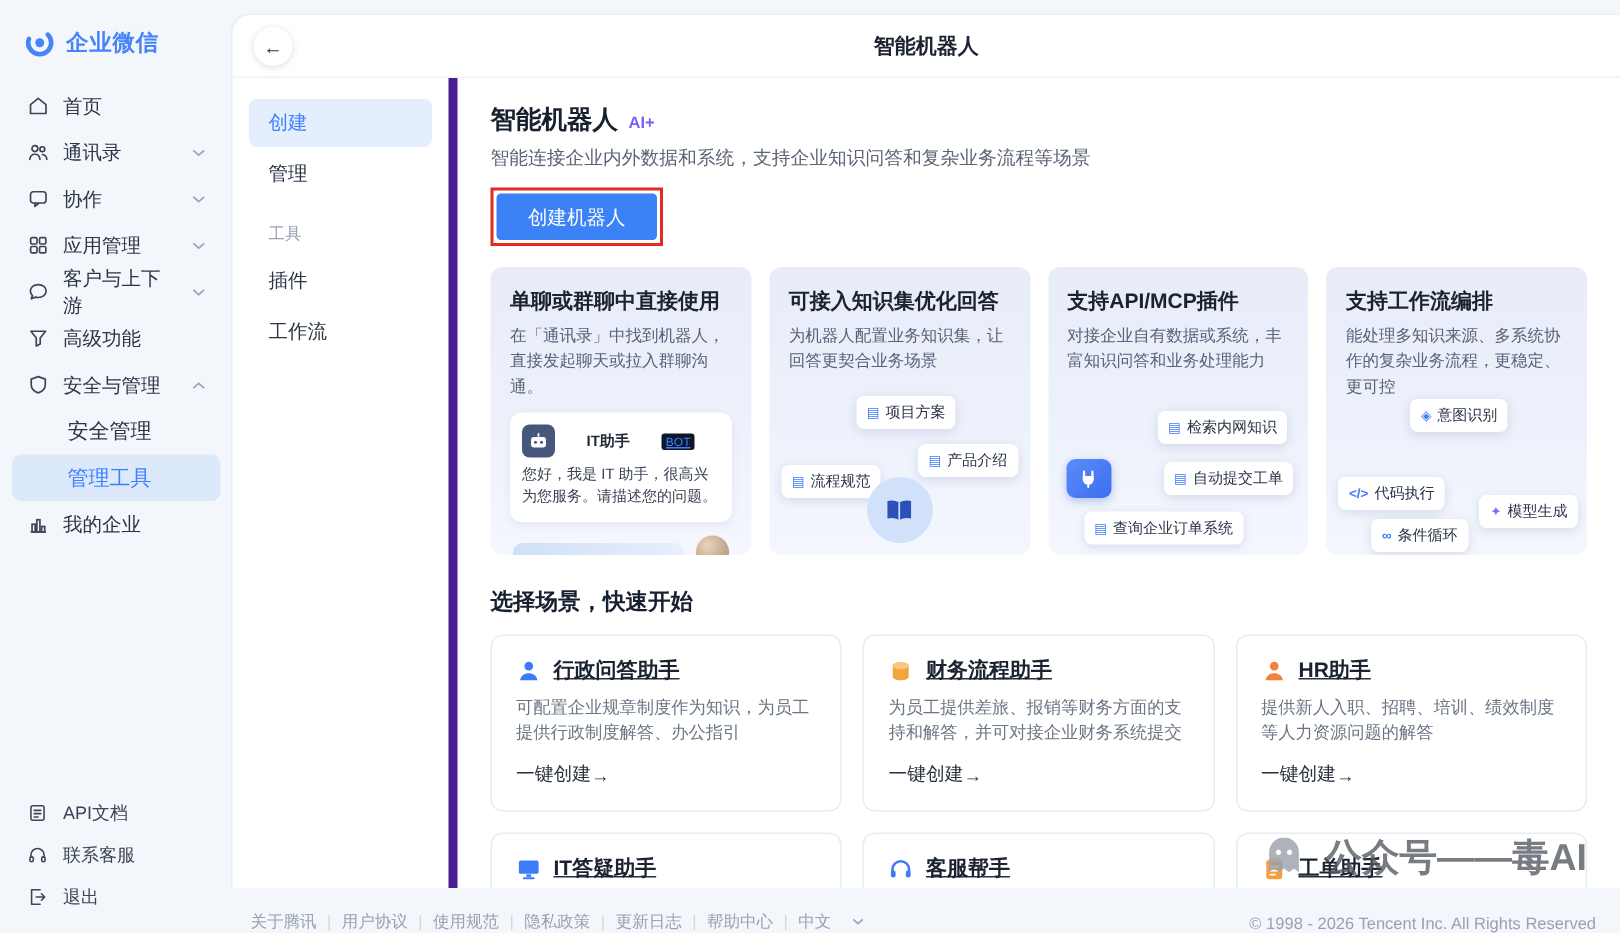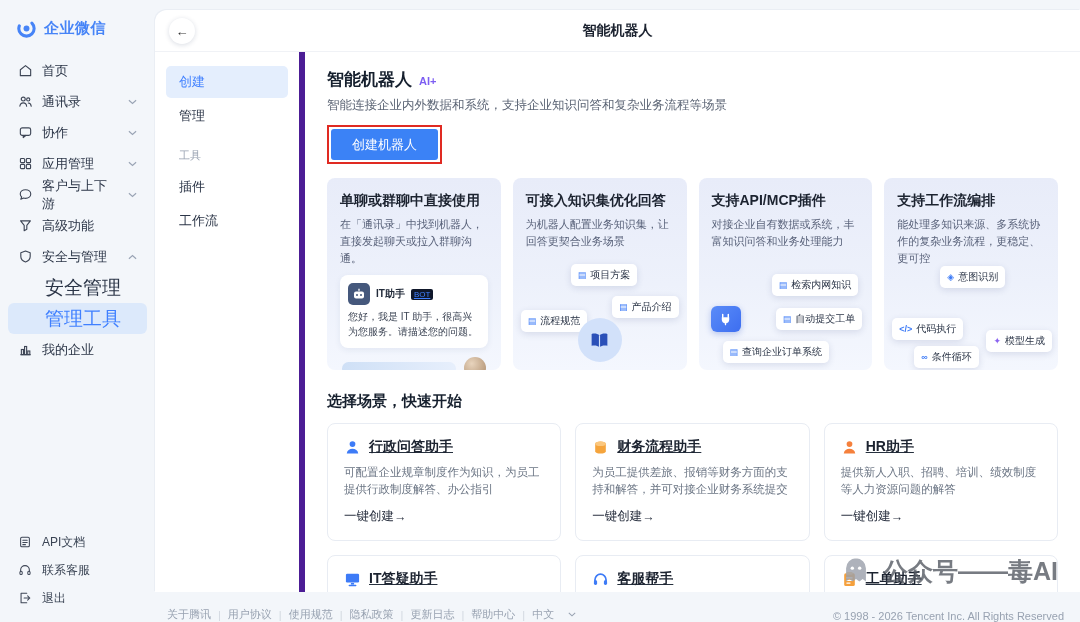--- a/index.html
+++ b/index.html
@@ -11,21 +11,21 @@
   }
   svg { display:block; }
 
   
   .sidebar { flex:0 0 155px; background:#f3f6fa; display:flex; flex-direction:column; padding:16px 8px 8px; }
   .logo-row { display:flex; align-items:center; gap:7px; padding:2px 8px 16px; }
   .logo-text { color:#4684f7; font-weight:bold; font-size:15px; letter-spacing:.5px; }
   .nav-item { display:flex; align-items:center; gap:9px; height:31px; padding:0 10px; border-radius:6px; font-size:13px; color:#2b3547; cursor:pointer; }
   .nav-item .ic { width:15px; height:15px; flex:0 0 15px; }
   .nav-item .chev { margin-left:auto; }
-  .nav-sub { display:flex; align-items:center; height:31px; padding:0 10px 0 37px; border-radius:6px; font-size:19px; color:#2b3547; cursor:pointer; }
+  .nav-sub { display:flex; align-items:center; height:31px; padding:0 10px 0 37px; border-radius:6px; font-size:14px; color:#2b3547; cursor:pointer; }
   .nav-sub.active { background:#dce9fb; color:#4080ff; }
   .sidebar-bottom { margin-top:auto; padding-bottom:2px; }
   .sidebar-bottom .nav-item { height:28px; font-size:12px; color:#3a4454; }
 
   
   .right-col { flex:1; display:flex; flex-direction:column; padding-top:10px; min-width:0; }
   .card { flex:1; min-height:0; background:#fff; border-radius:12px 0 0 0; display:flex; flex-direction:column; overflow:hidden; box-shadow:-1px -1px 0 rgba(30,50,90,.04); }
   .topbar { flex:0 0 42px; position:relative; display:flex; align-items:center; justify-content:center; border-bottom:1px solid #f0f2f6; }
   .back-btn { position:absolute; left:14px; top:8px; width:26px; height:26px; border-radius:50%; background:#fff; box-shadow:0 1px 5px rgba(20,40,80,.16); display:flex; align-items:center; justify-content:center; font-size:13px; color:#333; cursor:pointer; }
   .topbar-title { font-size:14px; font-weight:bold; color:#1c2330; }
@@ -48,21 +48,21 @@
   .create-btn { display:block; background:#3b82f6; color:#fff; font-size:13px; line-height:1; padding:9px 21px; border:none; border-radius:3px; cursor:pointer; }
 
   
   .features { display:grid; grid-template-columns:repeat(4,1fr); gap:12px; margin-top:14px; }
   .feature-card { position:relative; height:192px; border-radius:8px; overflow:hidden; padding:14px 13px;
     background:linear-gradient(180deg,#e8ecf9 0%,#edf1fb 55%,#f4f7fe 100%); }
   .feature-title { font-size:14px; font-weight:bold; color:#1c2330; white-space:nowrap; }
   .feature-desc { margin-top:6px; font-size:11px; color:#59627a; line-height:1.55; }
 
   .chat-box { background:#fff; border-radius:8px; padding:8px 8px 9px; margin-top:8px; box-shadow:0 2px 6px rgba(40,60,110,.08); }
-  .chat-head { display:flex; align-items:center; gap:6px; }
+  .chat-head { display:flex; align-items:center; gap:21px; }
   .chat-avatar { width:22px; height:22px; border-radius:5px; background:#45587c; display:flex; align-items:center; justify-content:center; }
   .chat-name { font-size:10px; font-weight:bold; color:#222b3a; }
   .bot-badge { font-size:8px; color:#4080ff; background:#0f172a; padding:1px 3px; border-radius:2px;text-decoration:underline; }
   .chat-msg { font-size:10px; color:#3c4454; margin-top:5px; line-height:1.45; }
   .chat-footer { display:flex; align-items:center; gap:8px; margin-top:9px; padding:0 2px; }
   .input-ghost { flex:1; height:13px; border-radius:7px; background:linear-gradient(90deg,#cfe0f6,#e7effc); }
   .user-avatar { width:22px; height:22px; border-radius:50%; background:radial-gradient(circle at 35% 30%,#e8d4bd,#a98868); }
 
   .tag { position:absolute; display:flex; align-items:center; gap:4px; background:#fff; border-radius:5px; padding:4px 7px; font-size:10px; color:#2b3547; box-shadow:0 2px 7px rgba(40,60,110,.14); white-space:nowrap; }
   .tg-ic { color:#3d7bf7; font-size:9px; font-weight:bold; }

